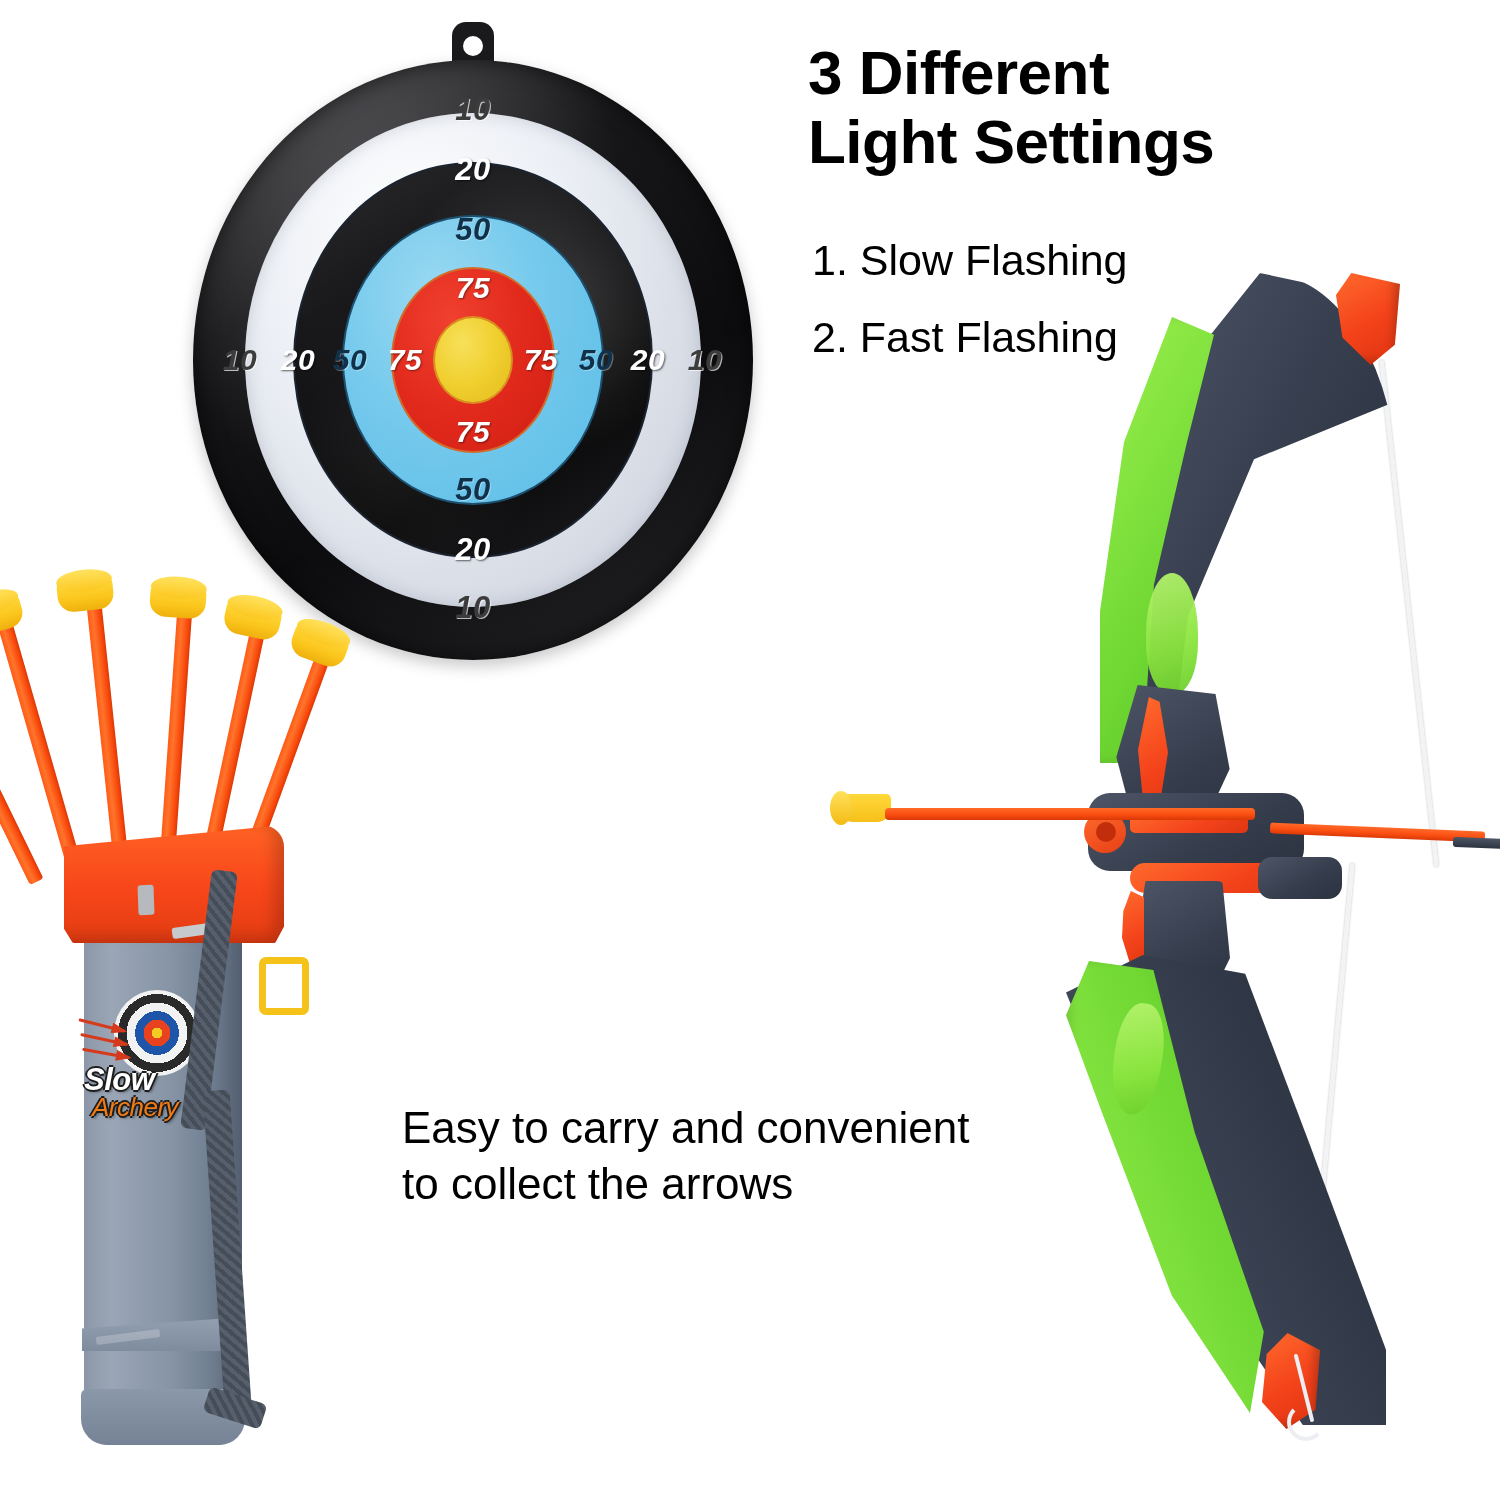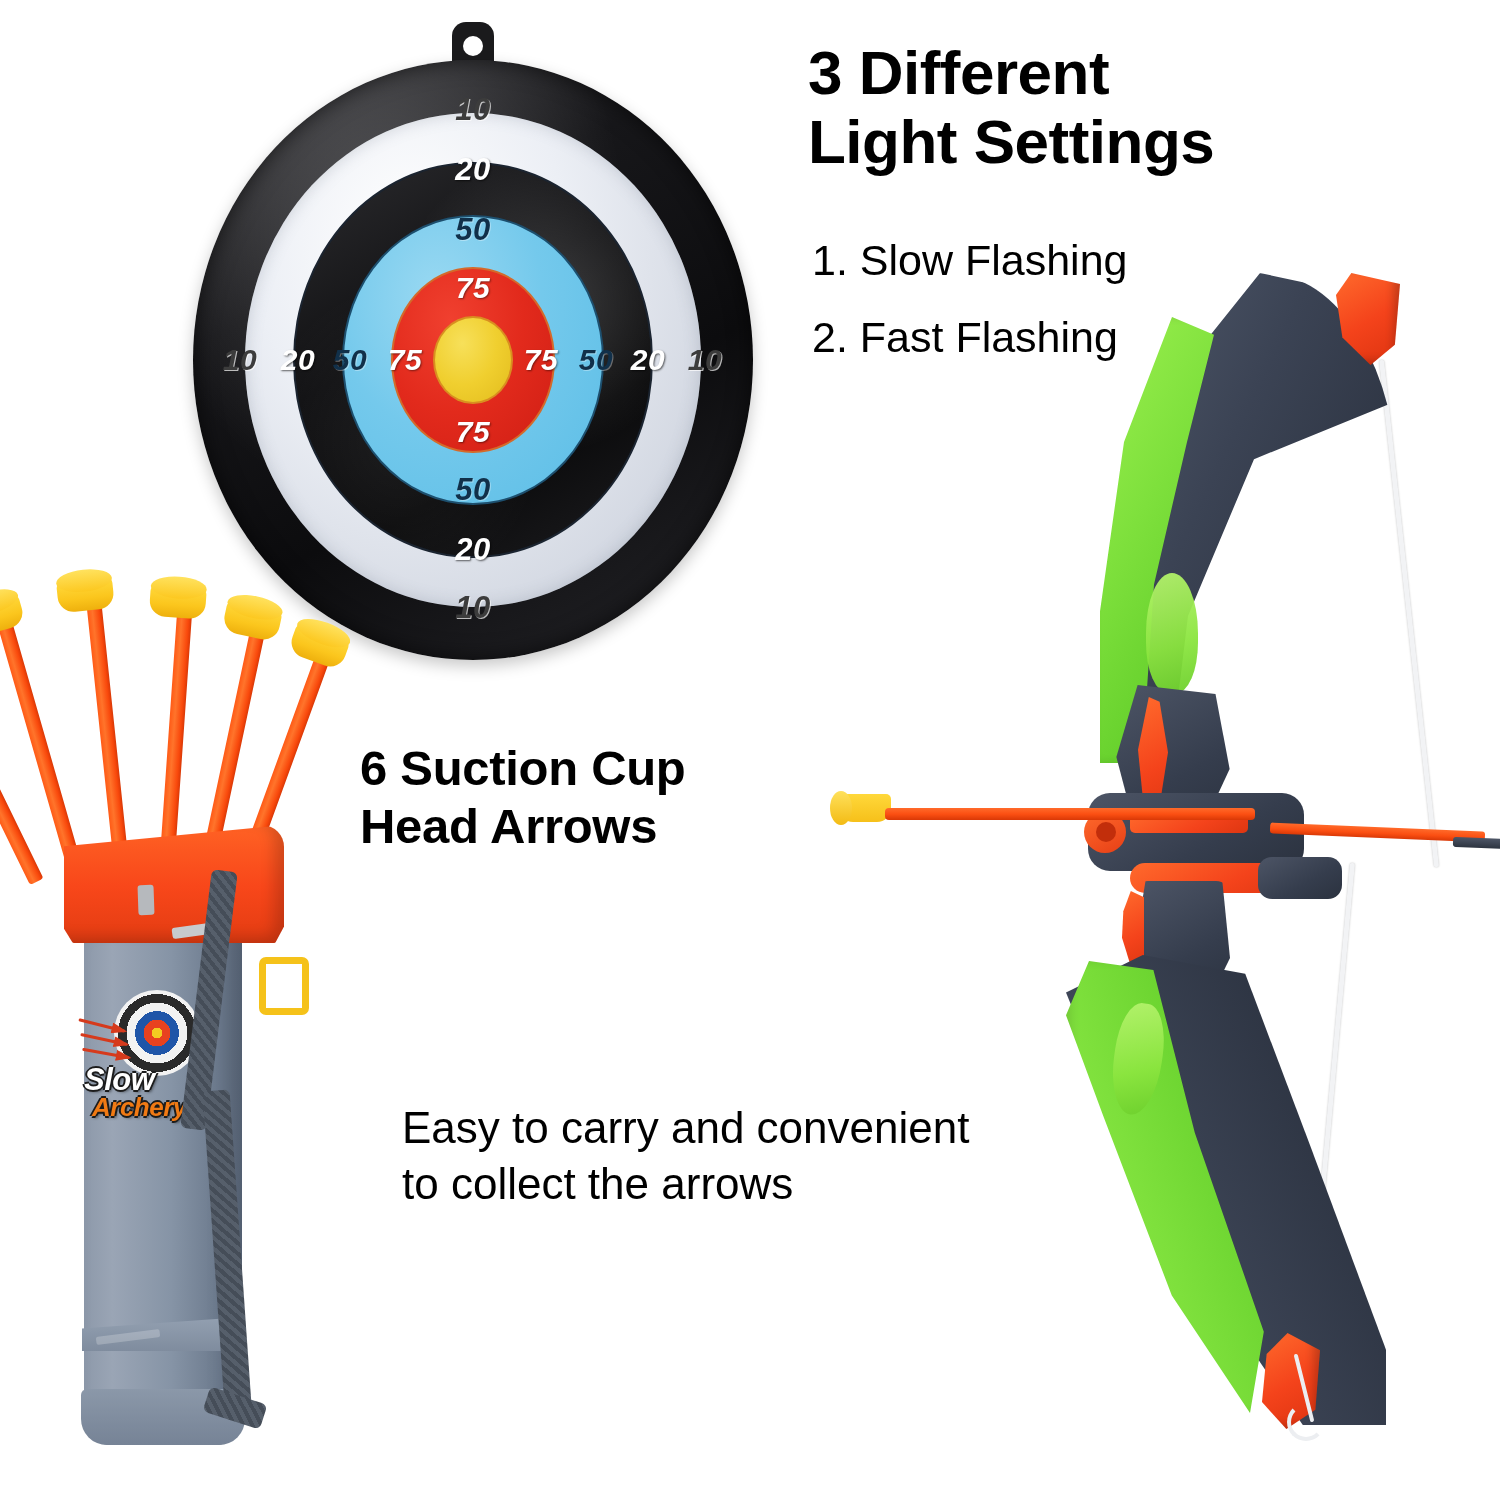--- a/index.html
+++ b/index.html
@@ -103,21 +103,21 @@
   .logo .la{position:absolute;width:48px;height:3px;background:#d63a1c;border-radius:2px;}
   .logo .la:after{content:"";position:absolute;right:-2px;top:-4px;width:16px;height:11px;
      background:#d63a1c;clip-path:polygon(0 0,100% 50%,0 100%);}
   .logo .la1{left:0px;top:34px;transform:rotate(14deg);}
   .logo .la2{left:2px;top:48px;transform:rotate(12deg);}
   .logo .la3{left:4px;top:62px;transform:rotate(10deg);}
   .logo .lbadge{position:absolute;left:0;top:72px;width:126px;height:64px;}
   .logo .lw1{position:absolute;left:6px;top:0;font-style:italic;font-weight:bold;
      font-size:31px;color:#ffffff;letter-spacing:-0.5px;
      text-shadow:-2px 0 #1c1c1c,2px 0 #1c1c1c,0 -2px #1c1c1c,0 2px #1c1c1c,2px 2px 3px rgba(0,0,0,.5);}
-  .logo .lw2{position:absolute;left:14px;top:30px;font-style:italic;font-weight:bold;
+  .logo .lw2{position:absolute;left:14px;top:30px;font-style:italic;font-weight:normal;
      font-size:26px;color:#f07a14;letter-spacing:-0.5px;
      text-shadow:-2px 0 #1c1c1c,2px 0 #1c1c1c,0 -2px #1c1c1c,0 2px #1c1c1c,2px 2px 3px rgba(0,0,0,.5);}
   .strap{position:absolute;background:
      repeating-linear-gradient(45deg,#565f6b 0 4px,#454d58 4px 8px);}
   .s1{left:196px;top:870px;width:26px;height:260px;border-radius:6px;transform:rotate(7deg);}
   .s2{left:214px;top:1090px;width:27px;height:330px;border-radius:6px;transform:rotate(-4deg);}
   .s3{left:205px;top:1395px;width:60px;height:26px;border-radius:6px;transform:rotate(18deg);}
   .buckle{position:absolute;left:259px;top:957px;width:36px;height:44px;
      border:7px solid #f5c21a;border-radius:7px;background:transparent;}
 
@@ -191,24 +191,20 @@
 
   <div class="head1">
     <span>3 Different</span>
     <span class="l2">Light Settings</span>
   </div>
   <div class="lightlist">
     <div>1. Slow Flashing</div>
     <div>2. Fast Flashing</div>
   </div>
 
-  <div class="head2">
-    <span>6 Suction Cup</span><br>
-    <span>Head Arrows</span>
-  </div>
 
   <div class="sub3">
     <div>Easy to carry and convenient</div>
     <div>to collect the arrows</div>
   </div>
 
   <div class="arrow-fan">
     <div class="qarrow" style="left:30px;height:268px;transform:rotate(-26deg);">
         <div class="qshaft"></div>
       </div>

